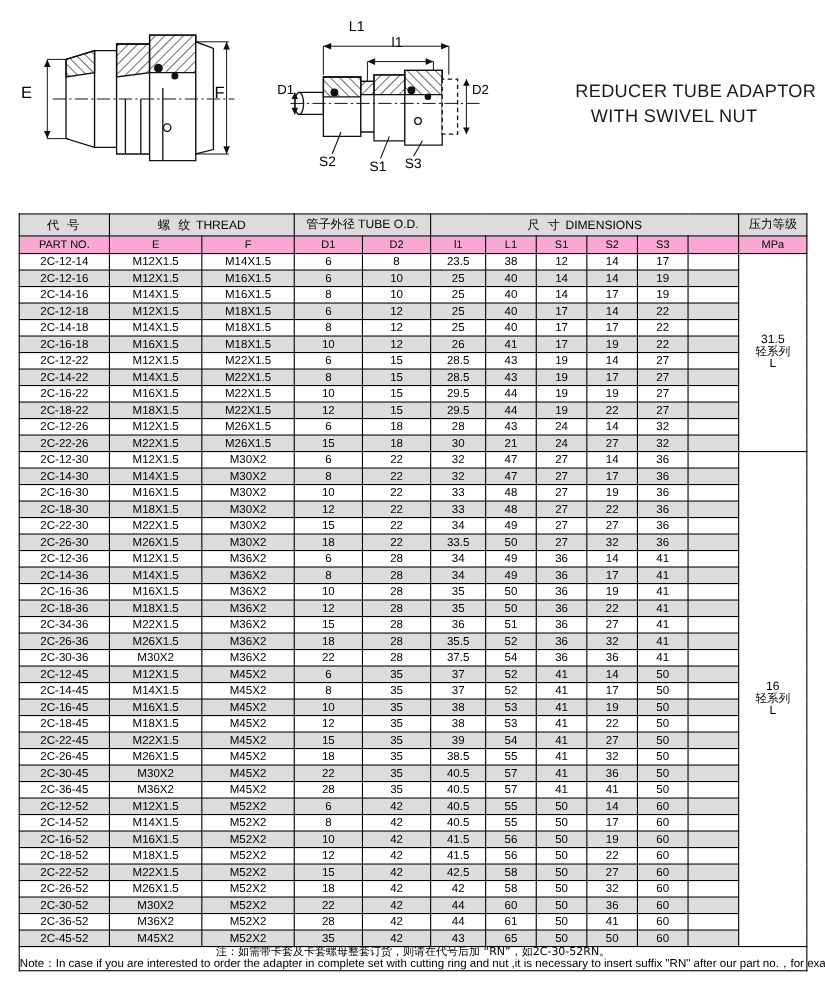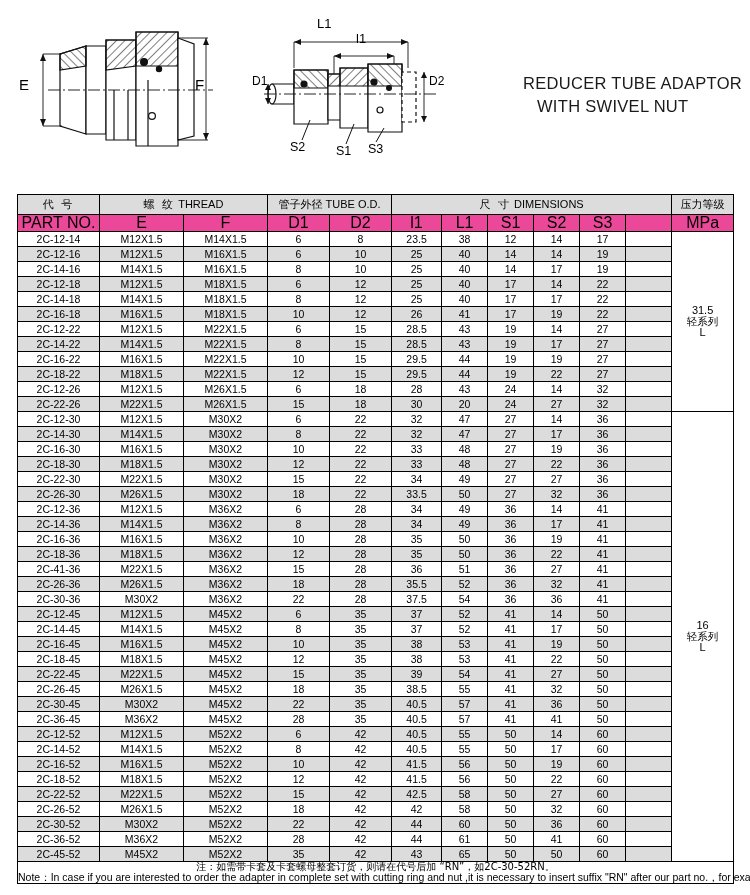--- a/index.html
+++ b/index.html
@@ -46,21 +46,21 @@
   table.spec td, table.spec th {
     border:1px solid #000;
     text-align:center;
     vertical-align:middle;
     padding:0;
     font-weight:400;
     line-height:1;
     white-space:nowrap;
   }
   .hdr-top td { height:20px; background:#dcdcdc; font-size:11px; }
-  .hdr-sub td { height:16px; background:#ec4899; font-size:16px; }
+  .hdr-sub td { height:16px; background:#f9a8d4; font-size:10px; }
   .cn { font-family:"DejaVu Sans", sans-serif; letter-spacing:2px; }
   .cn-tight { font-family:Liberation Mono, monospace; letter-spacing:0px; }
 
   tbody tr { height:15px;margin-top:12px; }
   tbody tr td { height:15px; }
   tr.shade td { background:#dcdcdc; }
   tr.plain td { background:#ffffff; }
 
   .pressure-cell {
     background:#ffffff !important;
@@ -450,21 +450,21 @@
           <td>32</td>
           <td></td>
         </tr>
         <tr class="shade">
           <td>2C-22-26</td>
           <td>M22X1.5</td>
           <td>M26X1.5</td>
           <td>15</td>
           <td>18</td>
           <td>30</td>
-          <td>20</td>
+          <td>21</td>
           <td>24</td>
           <td>27</td>
           <td>32</td>
           <td></td>
         </tr>
         <tr class="plain">
           <td>2C-12-30</td>
           <td>M12X1.5</td>
           <td>M30X2</td>
           <td>6</td>
@@ -592,21 +592,21 @@
           <td>12</td>
           <td>28</td>
           <td>35</td>
           <td>50</td>
           <td>36</td>
           <td>22</td>
           <td>41</td>
           <td></td>
         </tr>
         <tr class="plain">
-          <td>2C-41-36</td>
+          <td>2C-34-36</td>
           <td>M22X1.5</td>
           <td>M36X2</td>
           <td>15</td>
           <td>28</td>
           <td>36</td>
           <td>51</td>
           <td>36</td>
           <td>27</td>
           <td>41</td>
           <td></td>

